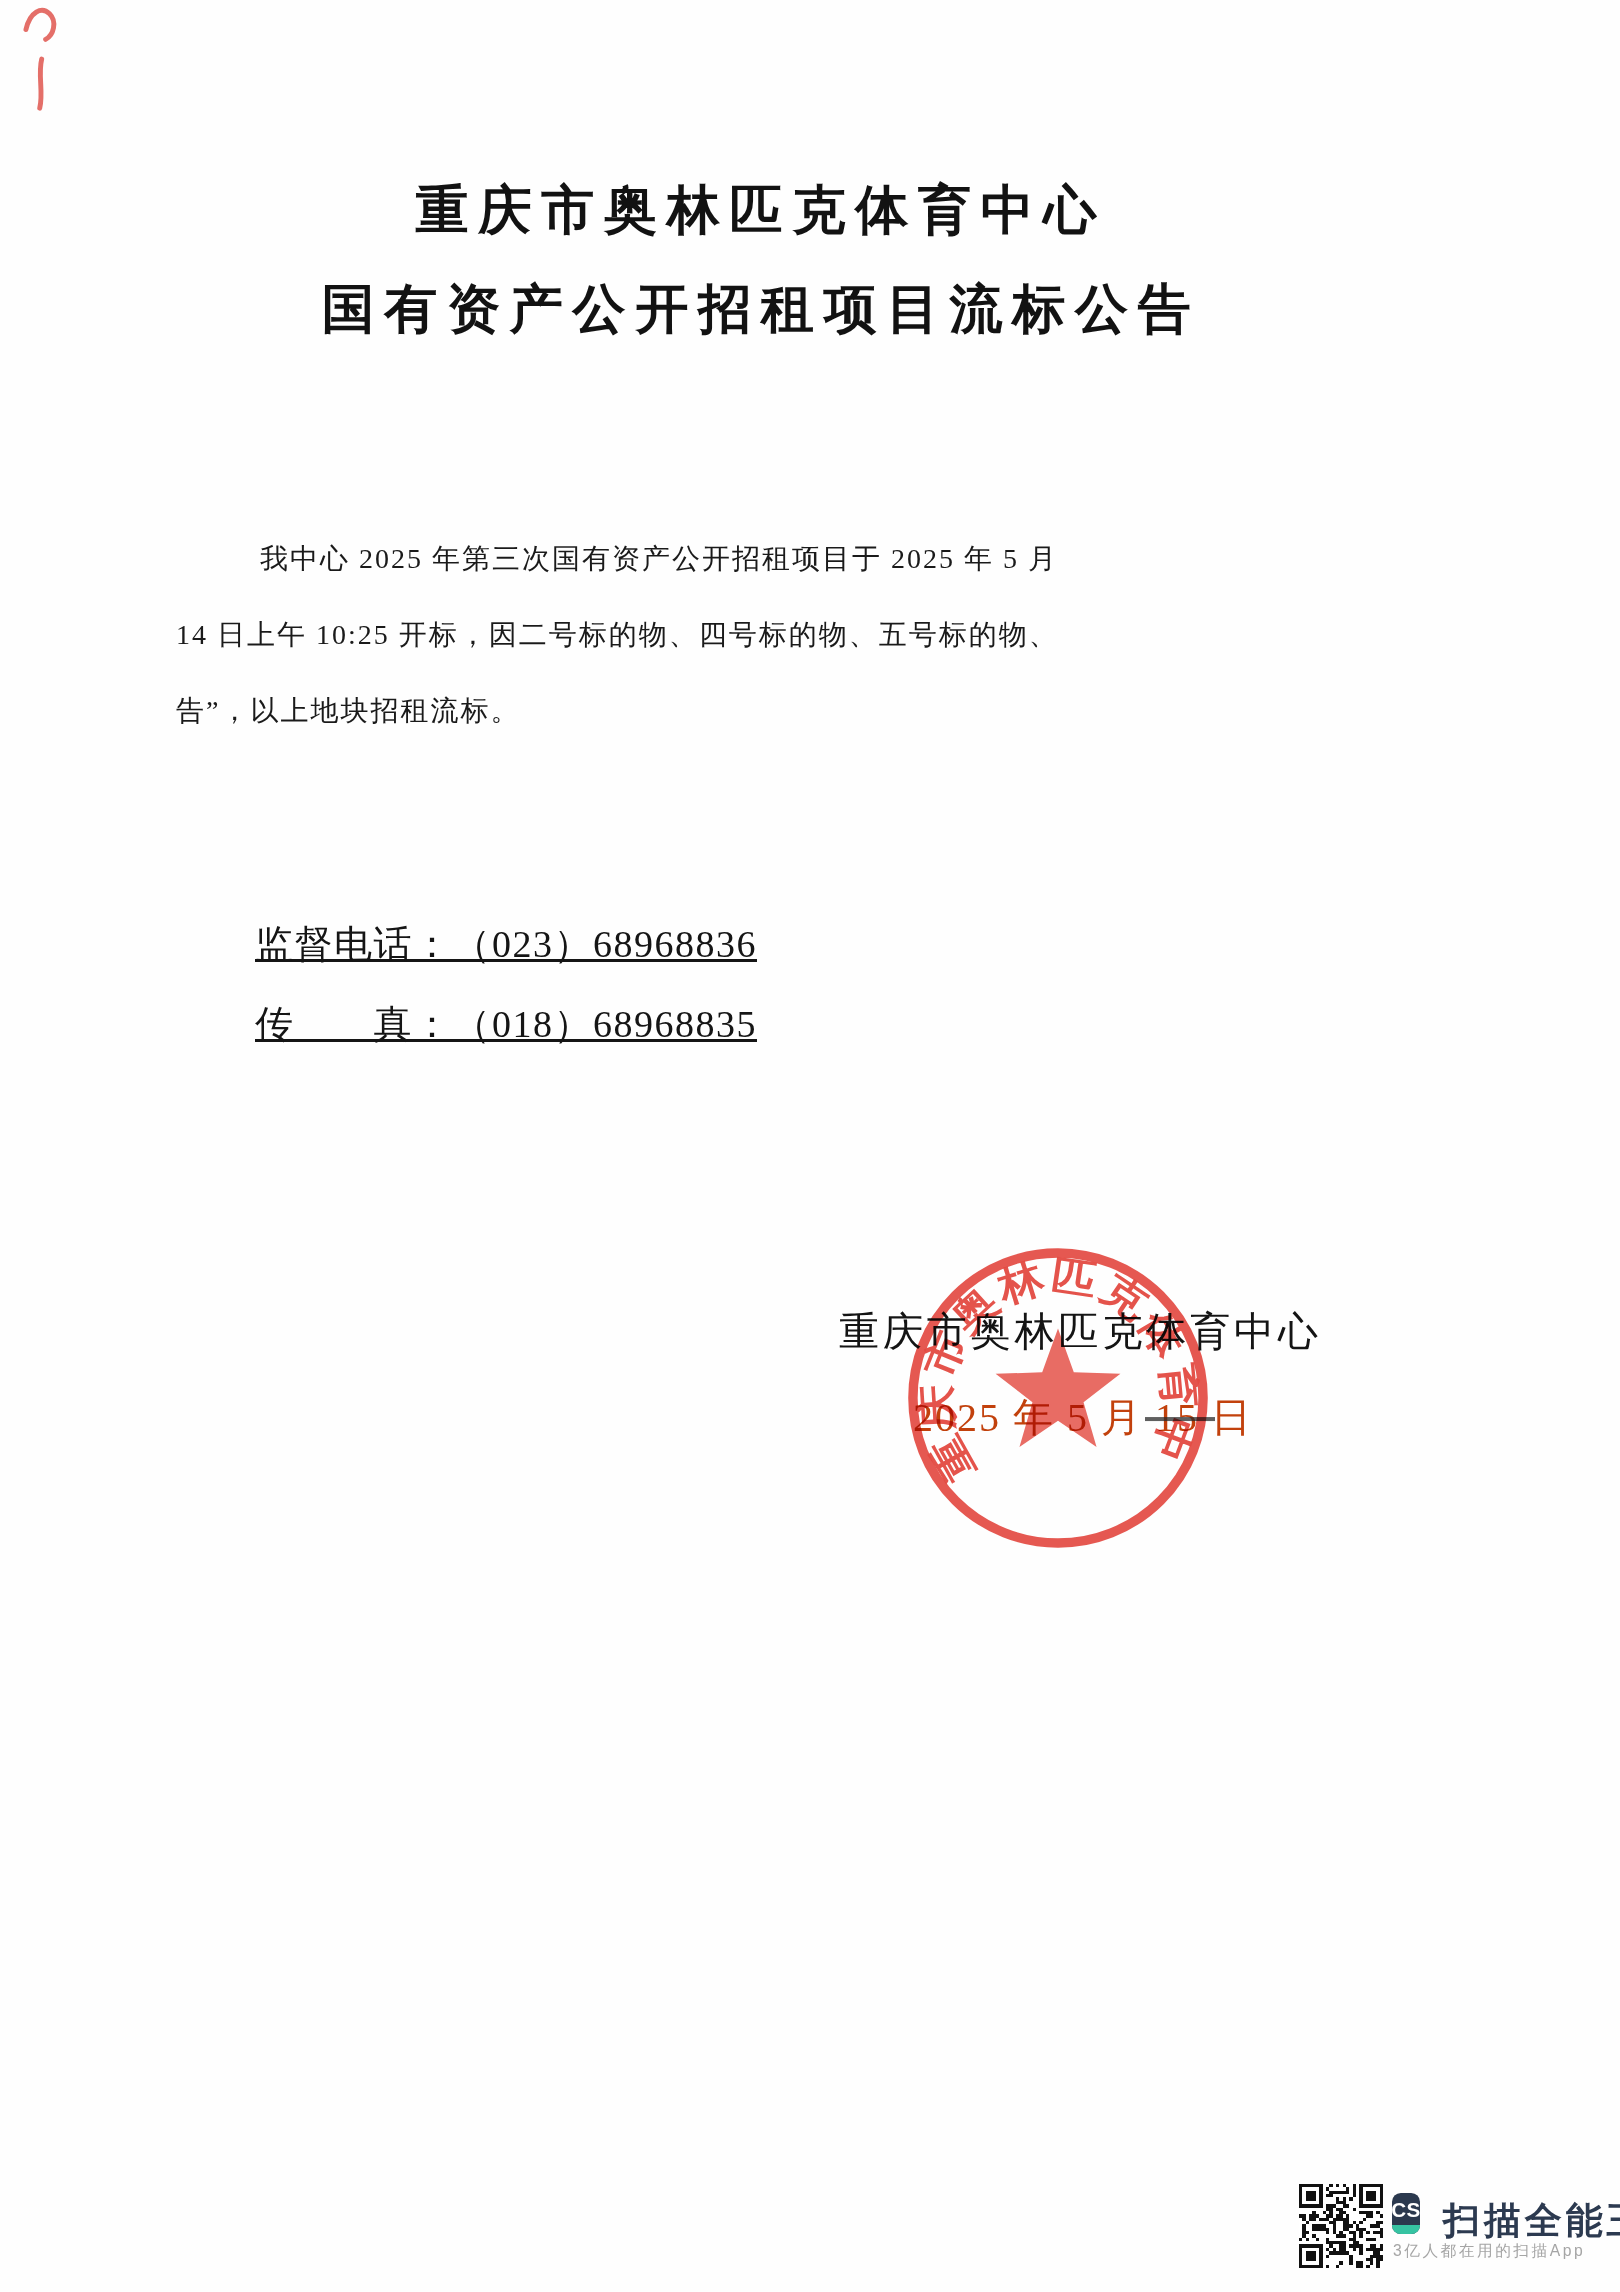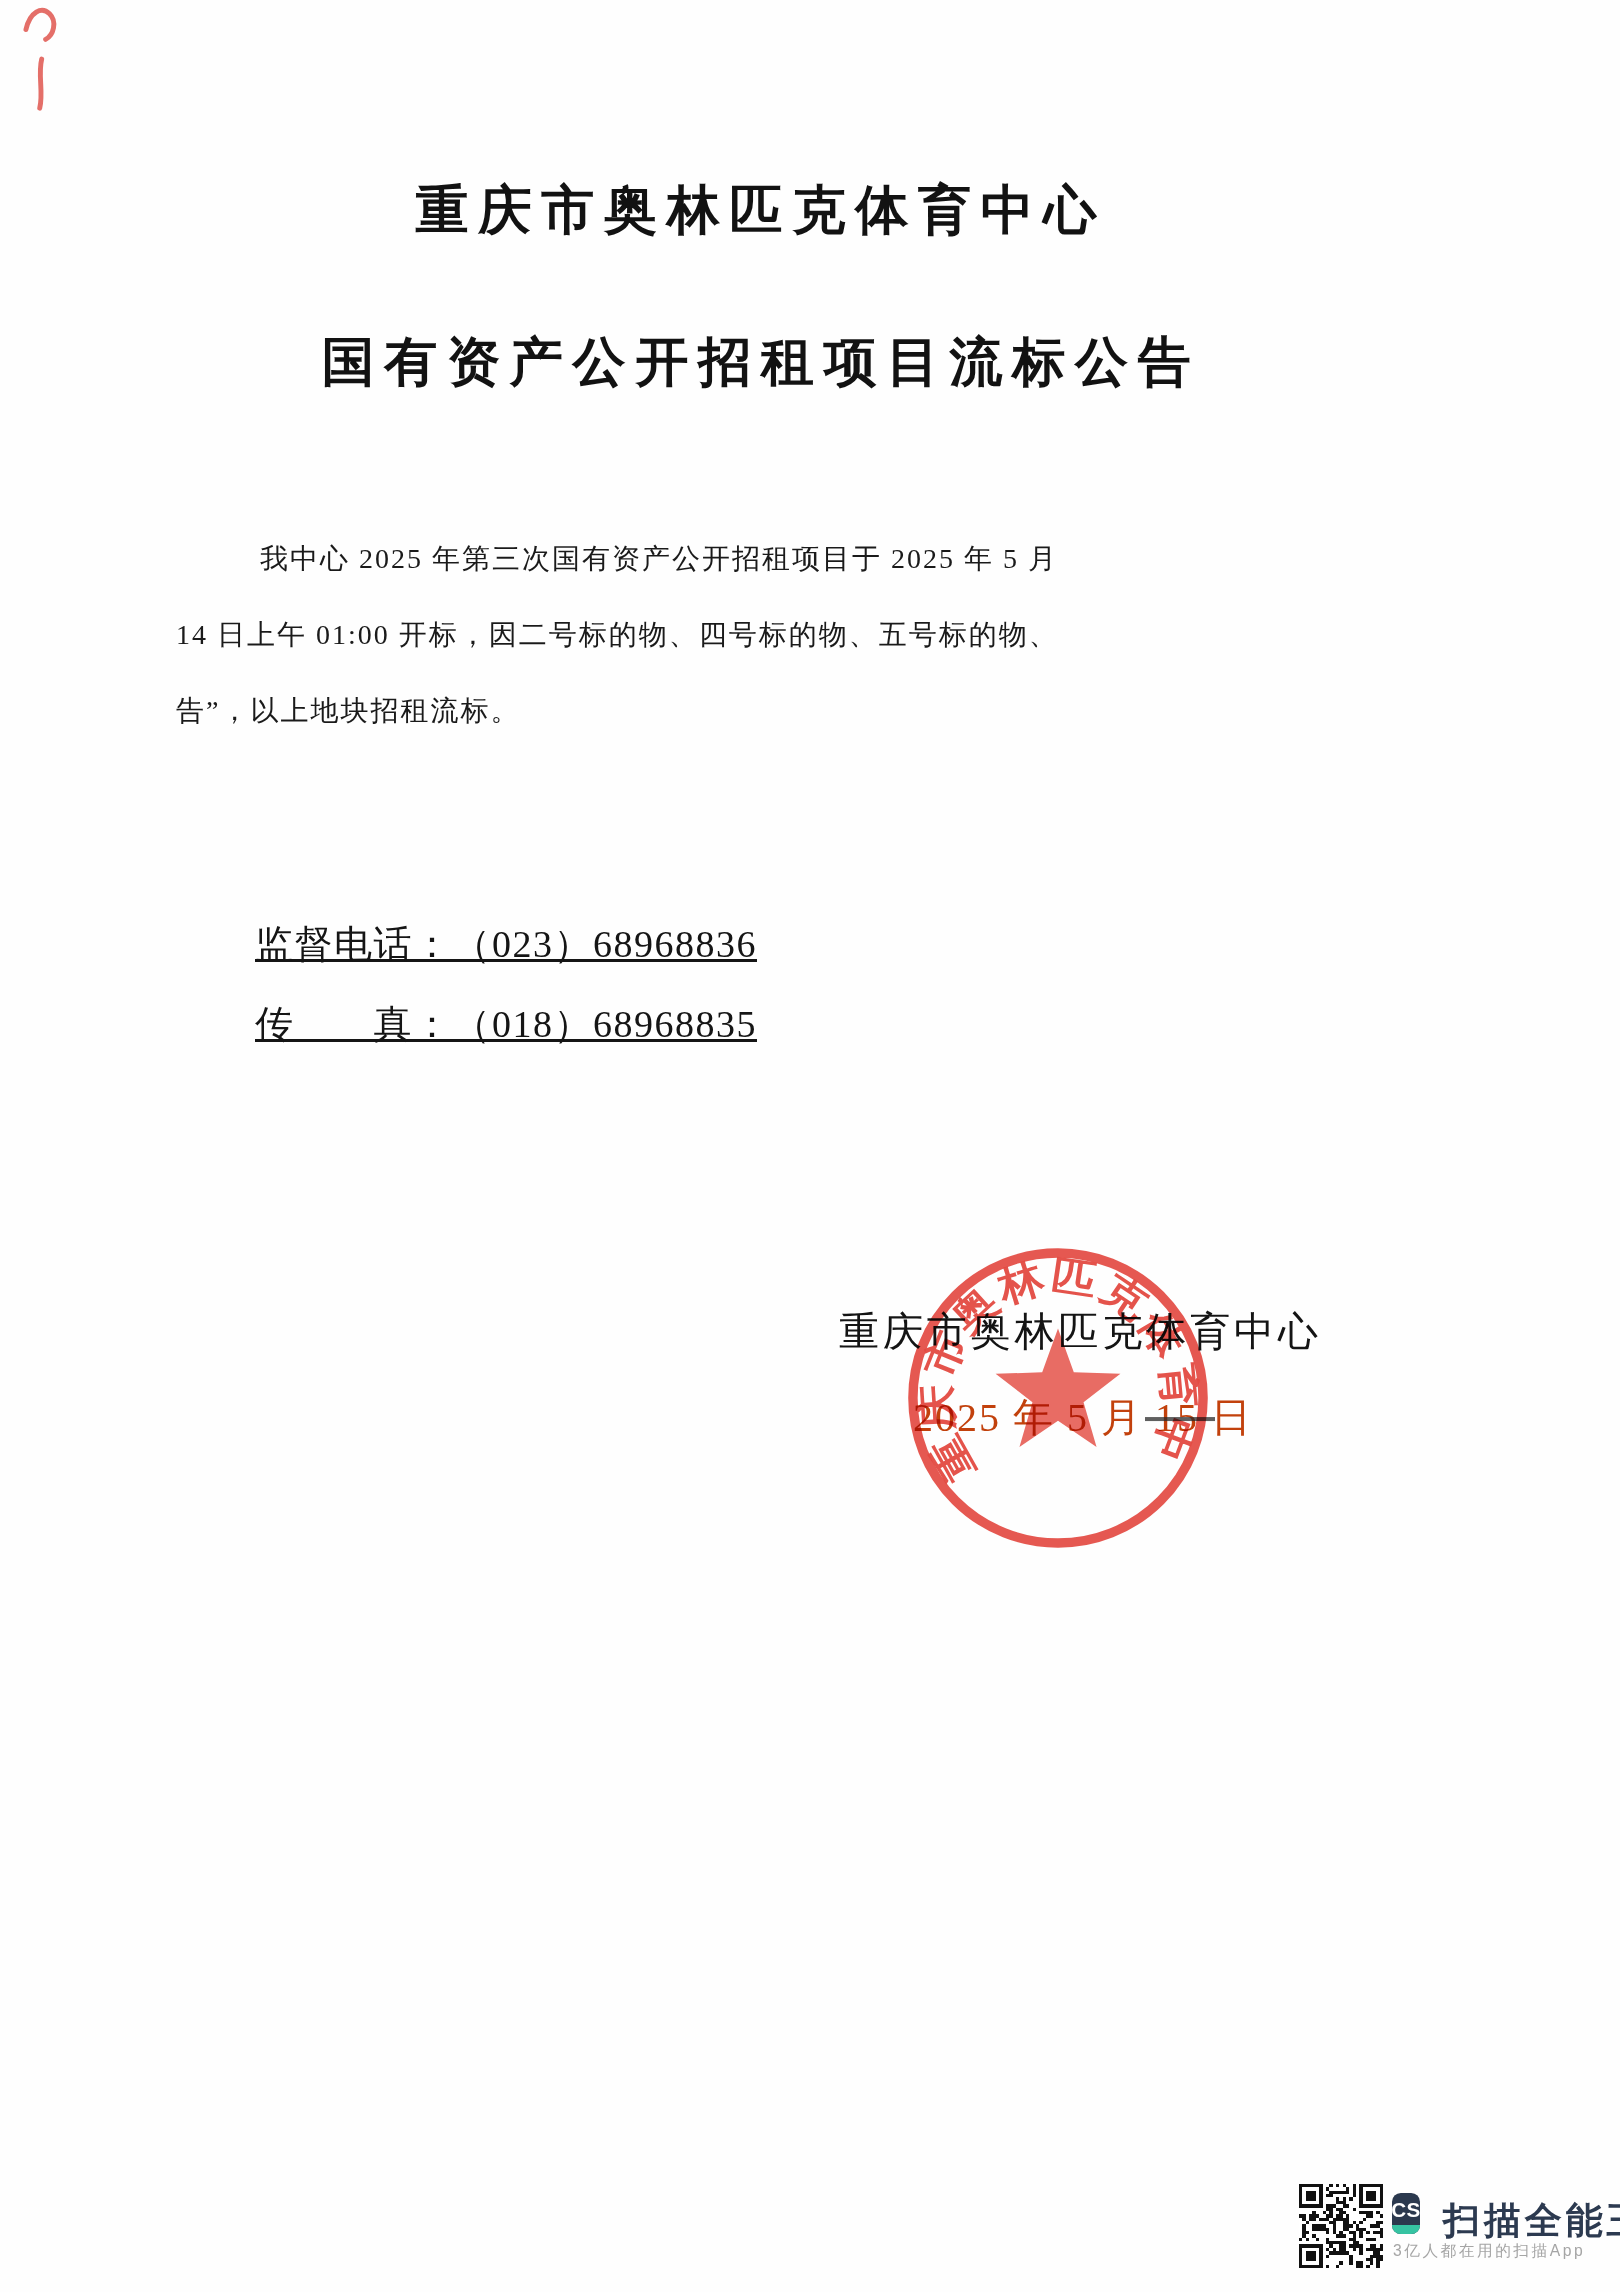--- a/index.html
+++ b/index.html
@@ -13,21 +13,21 @@
   }
   
   .title-block{
     position:absolute;top:184px;left:0;width:1522px; 
     text-align:center;
   }
   .title-line{
     font-size:53px;font-weight:700;letter-spacing:9.8px;
     color:#121212;line-height:1;white-space:nowrap;
   }
-  .title-line.second{margin-top:99px;}
+  .title-line.second{margin-top:46px;}
   
   .body-block{position:absolute;left:176px;top:521px;}
   .body-line{
     font-size:28px;line-height:76px;letter-spacing:2px;
     white-space:nowrap;color:#1a1a1a;
   }
   .body-line.indent{padding-left:84px;}
   
   .contact-block{position:absolute;left:255px;top:904px;}
   .contact-line{
@@ -100,21 +100,21 @@
     <path d="M24,58 C20,74 26,92 22,108" fill="none" stroke="#dd4b44" stroke-width="5" stroke-linecap="round" opacity="0.8"></path>
   </svg>
 
   <div class="title-block">
     <div class="title-line">重庆市奥林匹克体育中心</div>
     <div class="title-line second">国有资产公开招租项目流标公告</div>
   </div>
 
   <div class="body-block">
     <div class="body-line indent">我中心 2025 年第三次国有资产公开招租项目于 2025 年 5 月</div>
-    <div class="body-line">14 日上午 01:00 开标，因二号标的物、四号标的物、五号标的物、</div>
+    <div class="body-line">14 日上午 10:25 开标，因二号标的物、四号标的物、五号标的物、</div>
     <div class="body-line">告”，以上地块招租流标。</div>
   </div>
 
   <div class="contact-block">
     <div class="contact-line">监督电话：（023）68968836</div>
     <div class="contact-line">传　　真：（018）68968835</div>
   </div>
 
   <div class="sig-org">重庆市奥林匹克体育中心</div>
   <div class="sig-date"><span>2025 年 5 月 </span><span class="date-day">15</span><span> 日</span></div>

